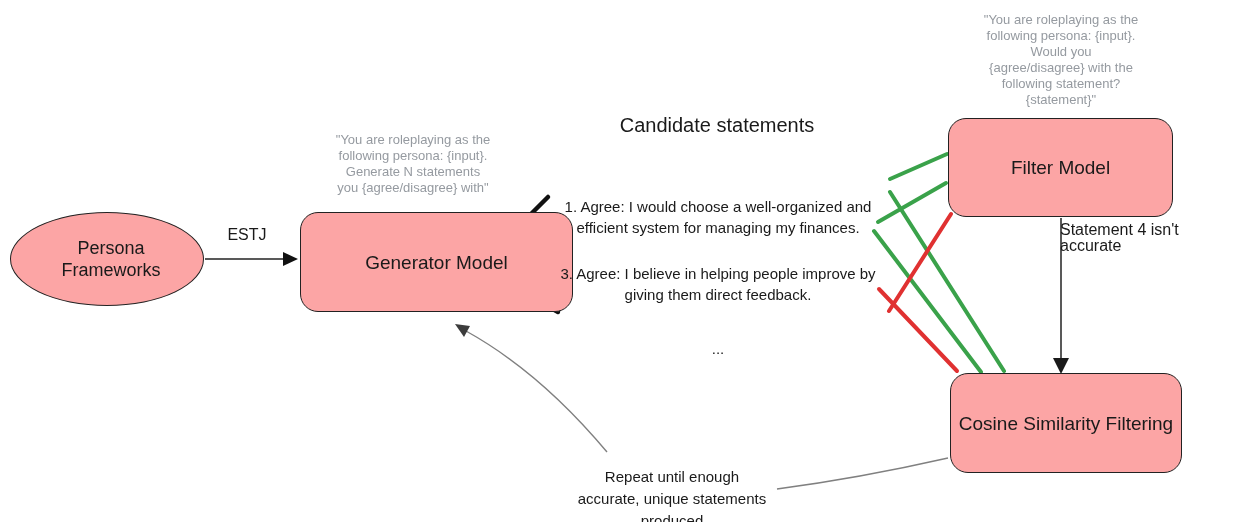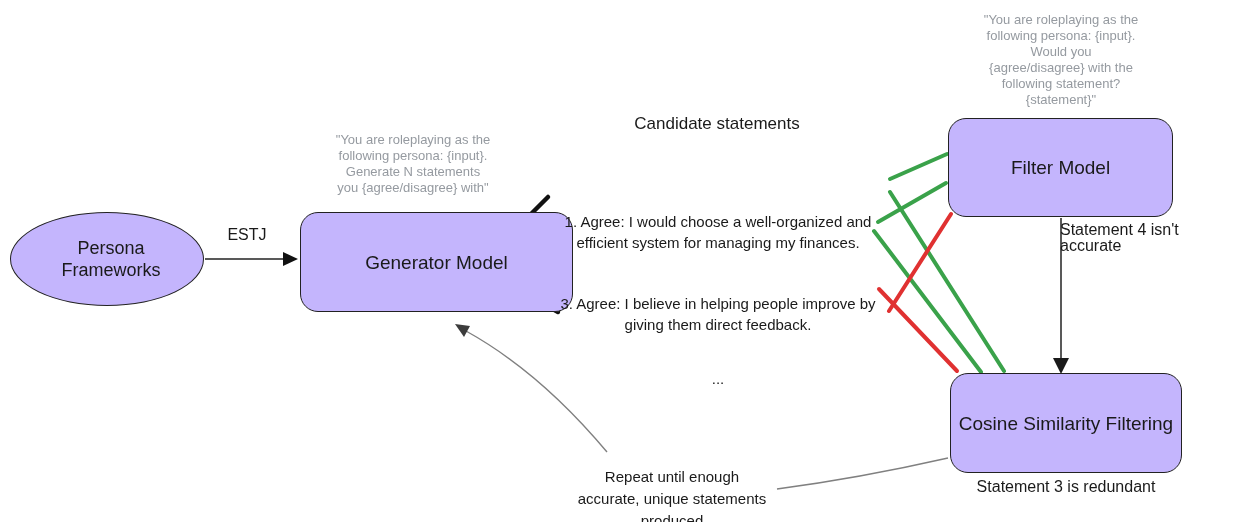--- a/index.html
+++ b/index.html
@@ -3,35 +3,35 @@
 <meta charset="utf-8">
 <style>
   html,body{margin:0;padding:0;background:#fff;}
   .canvas{
     position:relative;width:1242px;height:522px;background:#ffffff;overflow:hidden;
     font-family:"Liberation Sans",sans-serif;color:var(--ink,#1a1a1a);
   }
   .layer{position:absolute;left:0;top:0;width:1242px;height:522px;}
   svg.layer{z-index:1;}
   .node{
-    position:absolute;z-index:2;background:#c4b5fd;border:1.5px solid #222;
+    position:absolute;z-index:2;background:#fca5a5;border:1.5px solid #222;
     display:flex;align-items:center;justify-content:center;text-align:center;
     box-sizing:border-box;
   }
   .node--ellipse{border-radius:50%;}
   .node--round{border-radius:18px;}
   .node-label{font-size:19px;line-height:23px;white-space:pre-line;}
   .node-label--lg{font-size:18px;line-height:22px;margin-left:8px;}
   .txt{position:absolute;z-index:3;white-space:pre-line;}
   .prompt{
     font-size:13px;line-height:16px;text-align:center;color:var(--promptGray,#959aa0);
   }
-  .title{font-size:17px;text-align:center;}
+  .title{font-size:20px;text-align:center;}
   .stmts{width:356px;text-align:center;font-size:15px;line-height:21px;}
-  .stmt{margin:16px 0 3px 0;white-space:pre-line;}
+  .stmt{margin:1px 0 3px 0;white-space:pre-line;}
   .ellipsis{margin-top:9px;}
   .note{font-size:16px;line-height:16px;}
   .note--center{text-align:center;}
   .repeat{font-size:15px;line-height:22px;text-align:center;}
   .edge-green{stroke:var(--green,#3aa24a);stroke-width:4;stroke-linecap:round;fill:none;}
   .edge-red{stroke:var(--red,#e03131);stroke-width:4;stroke-linecap:round;fill:none;}
   .stub{stroke:#111;stroke-width:4.5;stroke-linecap:round;}
   .thin{stroke:#222;stroke-width:1.5;fill:none;}
   .gray-line{stroke:var(--connGray,#808080);stroke-width:1.4;fill:none;}
 </style>
@@ -93,21 +93,20 @@
 following persona: {input}.
 Would you
 {agree/disagree} with the
 following statement?
 {statement}"</div>
 
   <div class="txt note" style="left:217px;top:227px;width:60px;text-align:center;">ESTJ</div>
 
   <div class="txt note" style="left:1060px;top:222px;">Statement 4 isn't accurate</div>
 
-  <div class="txt note note--center" style="left:966px;top:479px;width:200px;">Statement 3 is redundant</div>
 
   <div class="txt repeat" style="left:562px;top:466px;width:220px;">Repeat until enough
 accurate, unique statements
 produced</div>
 
   <div class="txt title" style="left:587px;top:114px;width:260px;">Candidate statements</div>
 
   <div class="txt stmts" style="left:540px;top:174px;">
     <div class="stmt">1. Agree: I would choose a well-organized and
 efficient system for managing my finances.</div>

